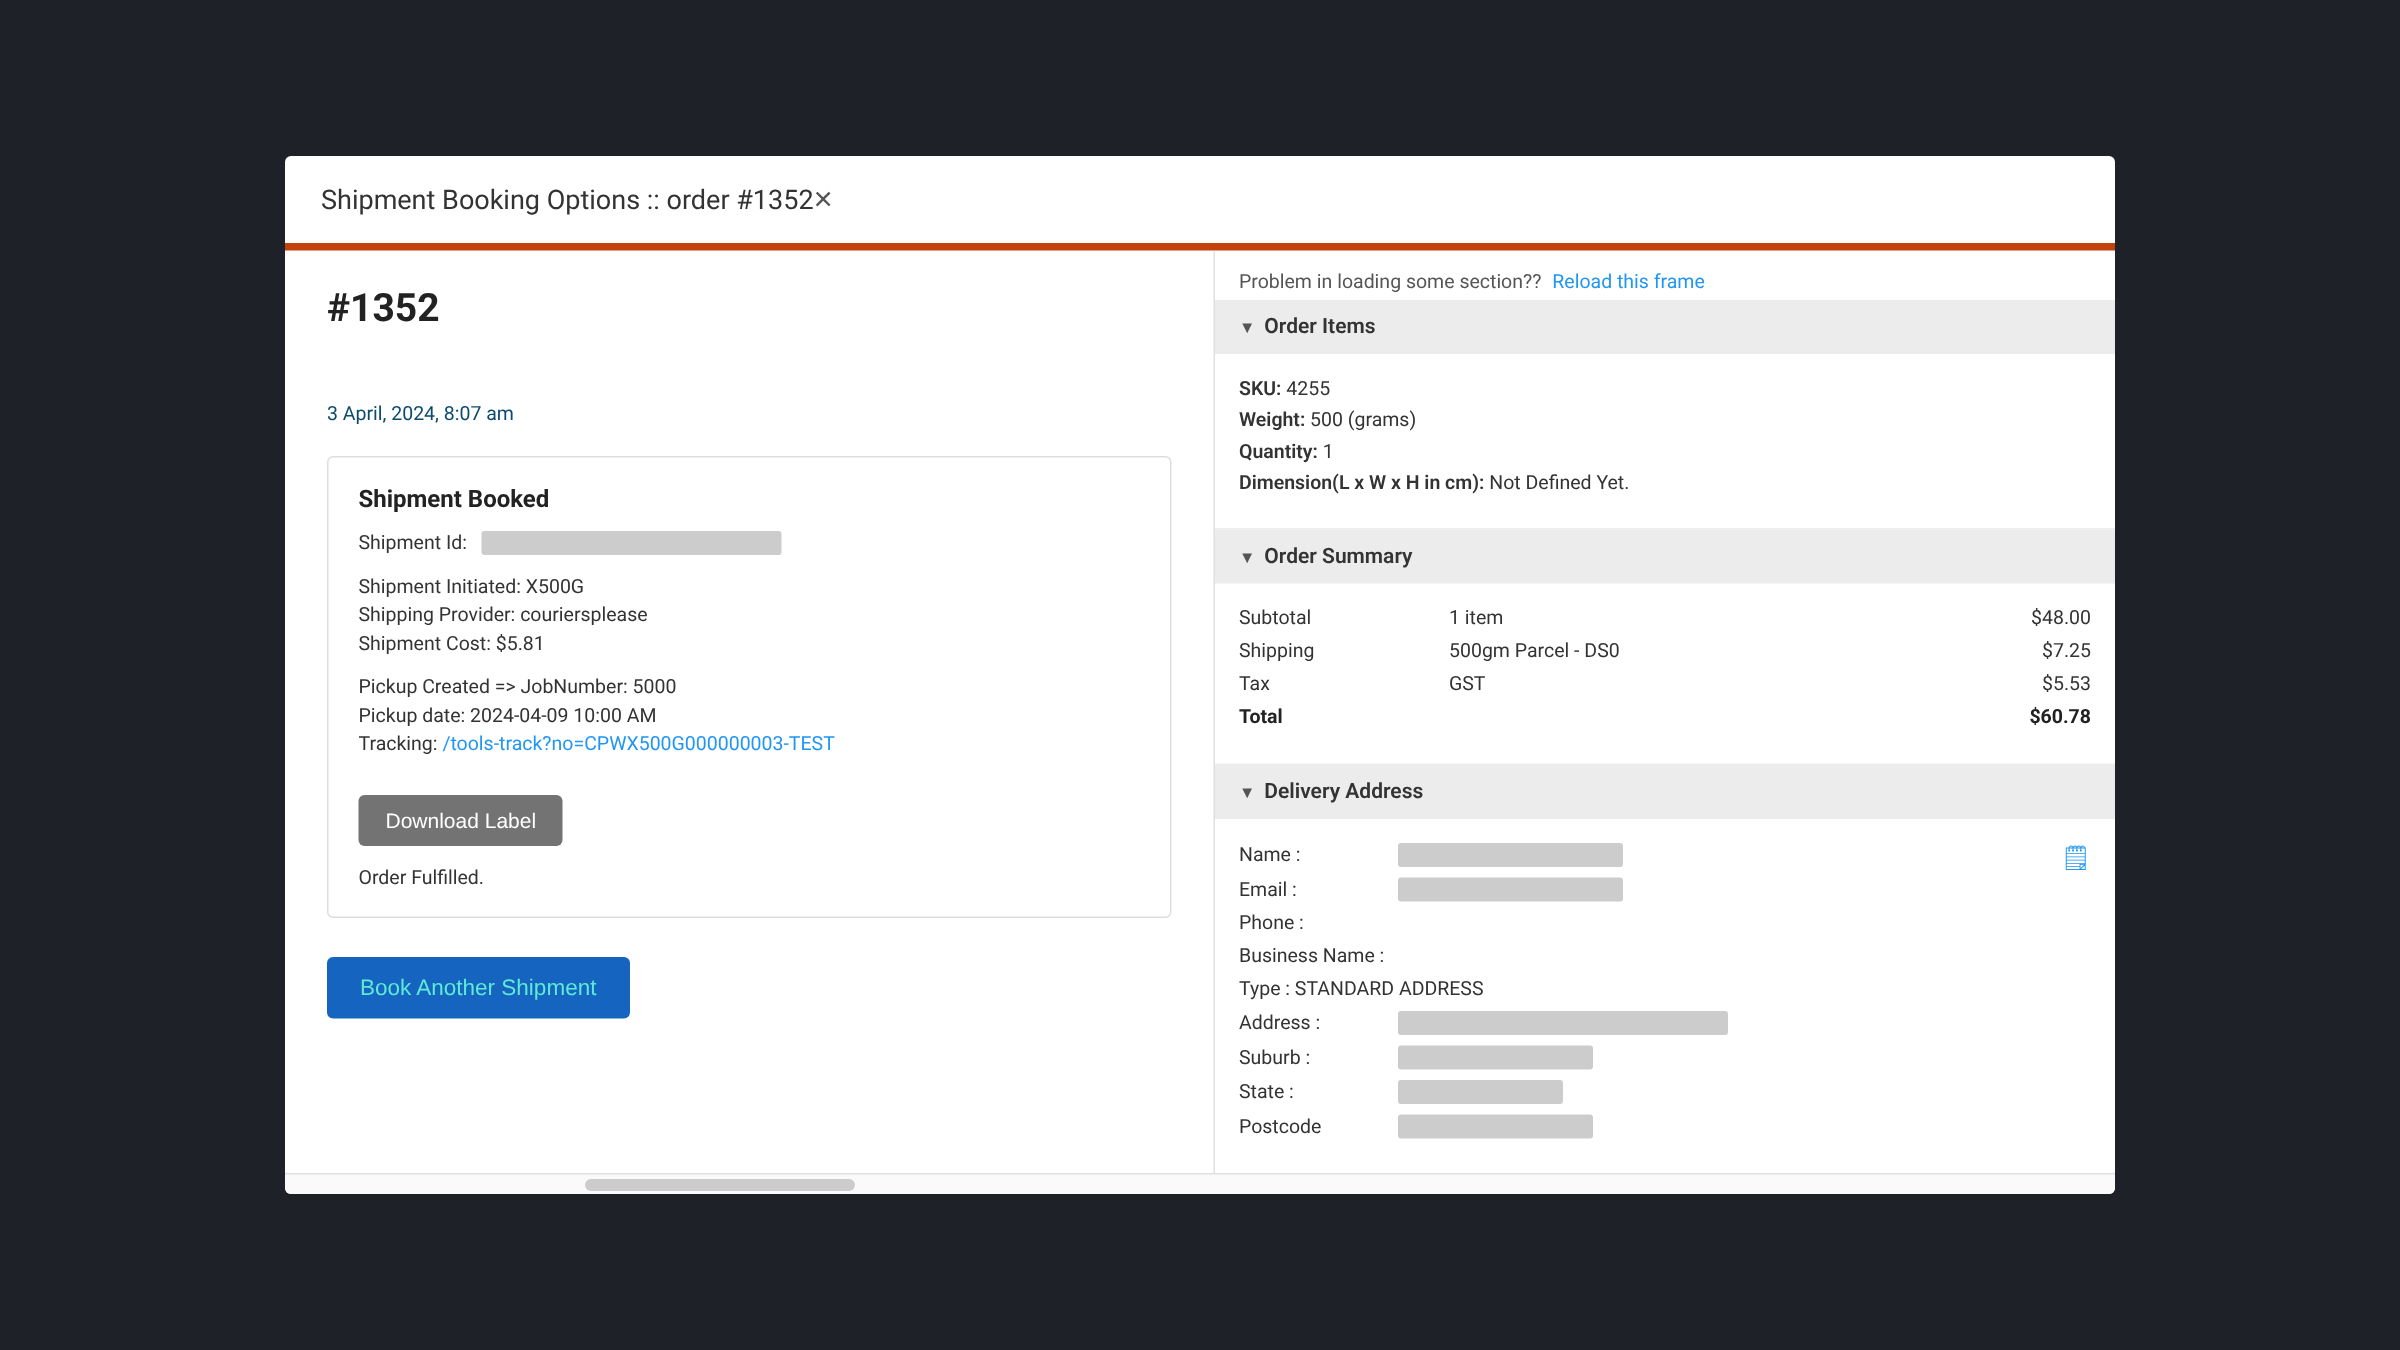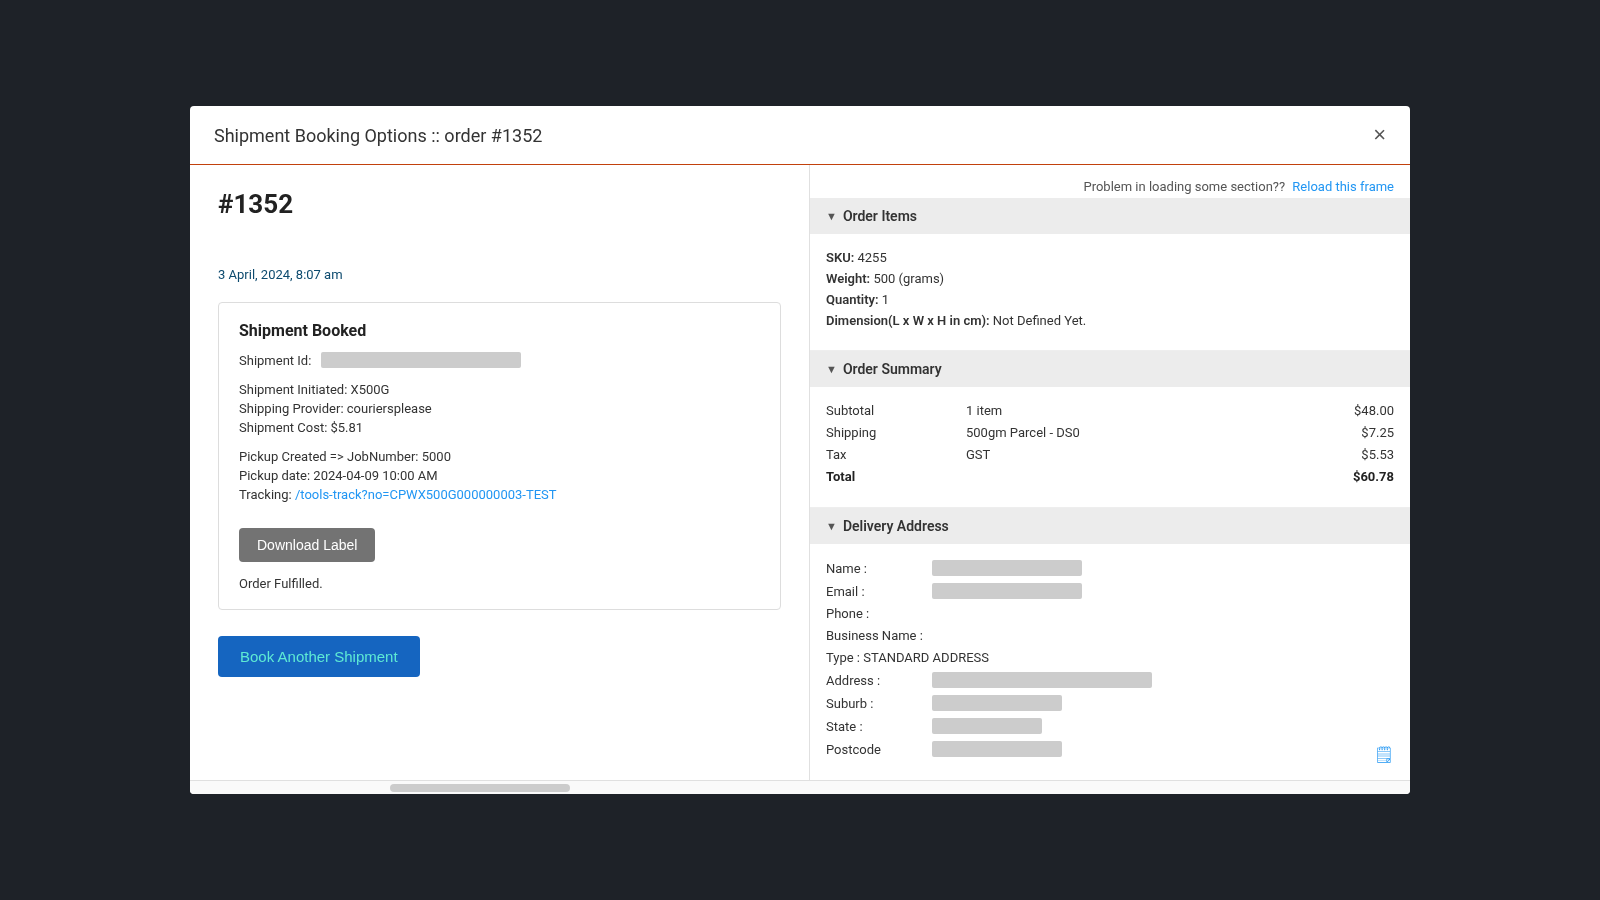--- a/index.html
+++ b/index.html
@@ -27,23 +27,23 @@
       width: 1220px;
       max-height: 820px;
       display: flex;
       flex-direction: column;
       position: relative;
       overflow: hidden;
     }
     .modal-header {
       display: flex;
       align-items: center;
-      justify-content: space-between;
+      justify-content: flex-start;
       padding: 18px 24px;
-      border-bottom: 1px solid #c2410c;
+      border-bottom: 5px solid #c2410c;
       flex-shrink: 0;
     }
     .modal-title {
       font-size: 18px;
       color: #333;
       font-weight: 400;
     }
     .close-btn {
       background: none;
       border: none;
@@ -226,21 +226,21 @@
       font-weight: 700;
       color: #222;
     }
     
     .address-section {
       padding: 16px;
     }
     .address-header-row {
       display: flex;
       justify-content: space-between;
-      align-items: flex-end;
+      align-items: flex-start;
     }
     .address-fields { flex: 1; }
     .address-line {
       display: flex;
       align-items: center;
       font-size: 13px;
       color: #333;
       margin-bottom: 7px;
       gap: 6px;
     }
@@ -313,21 +313,21 @@
           <button class="download-btn">Download Label</button>
 
           <div class="fulfilled-text">Order Fulfilled.</div>
         </div>
 
         <button class="book-another-btn">Book Another Shipment</button>
       </div>
 
       <div class="right-panel">
 
-        <div style="padding: 14px 16px 4px 16px; font-size:13px; color:#555; text-align:right;">
+        <div style="padding: 14px 16px 4px 16px; font-size:13px; color:#555; ">
           <span>Problem in loading some section??</span>
           <a href="#" style="color:#2196f3; text-decoration:none; margin-left:4px;">Reload this frame</a>
         </div>
 
         <div class="section-header">
           <span class="arrow">▼</span>
           <span>Order Items</span>
         </div>
         <div class="section-content">
 

